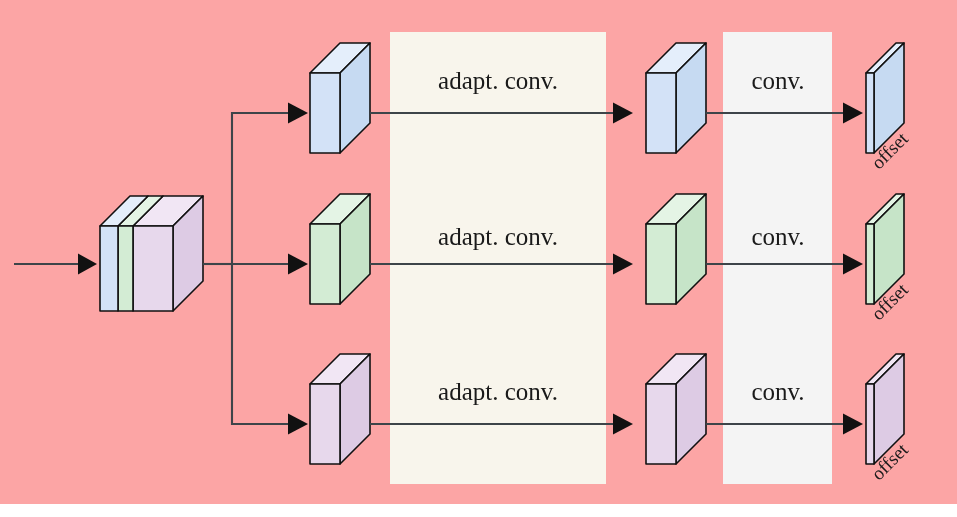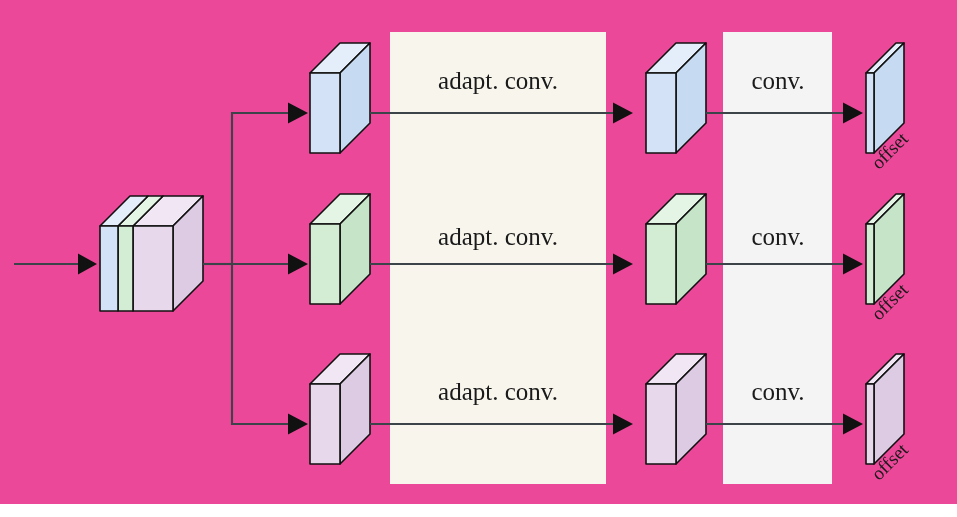--- a/index.html
+++ b/index.html
@@ -10,21 +10,21 @@
   body {
     width: 957px;
     height: 517px;
     font-family: "Liberation Serif", "DejaVu Serif", serif;
     overflow: hidden;
   }
   #diagram-root {
     position: relative;
     width: 957px;
     height: 504px;
-    background: #ec4899;
+    background: #fca5a5;
   }
   svg#scene {
     display: block;
     width: 957px;
     height: 517px;
   }
   .stage-label {
     font-family: "Liberation Serif", "DejaVu Serif", serif;
     font-size: 25px;
     fill: #1a1a1a;

